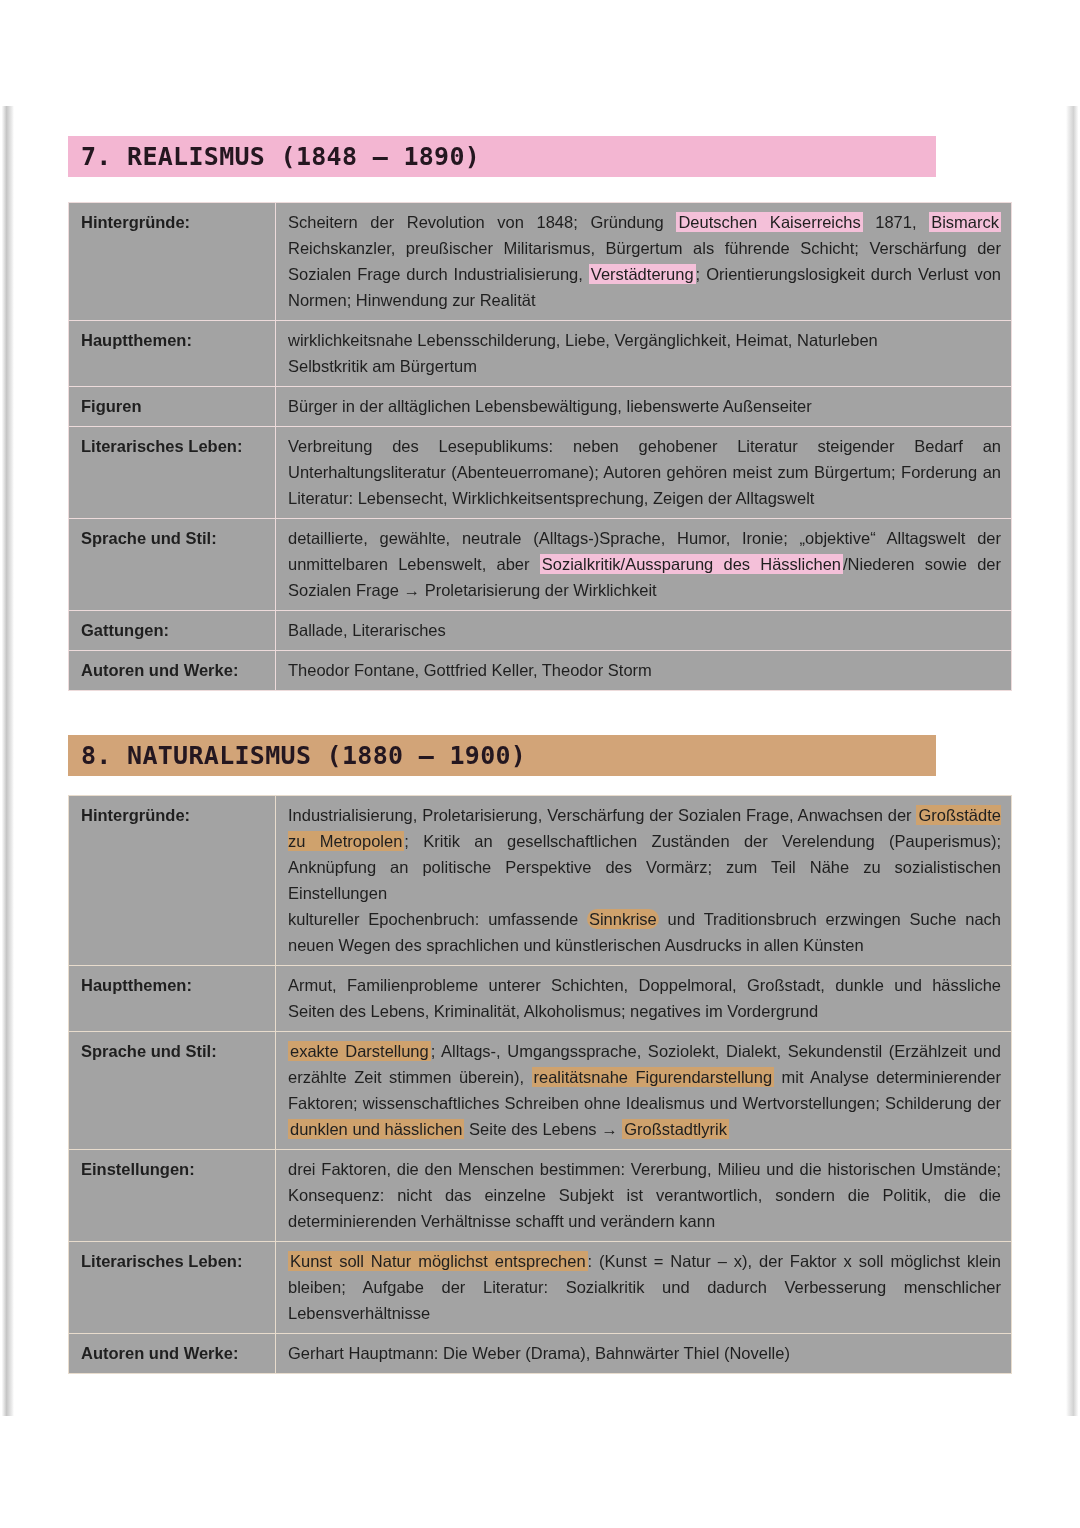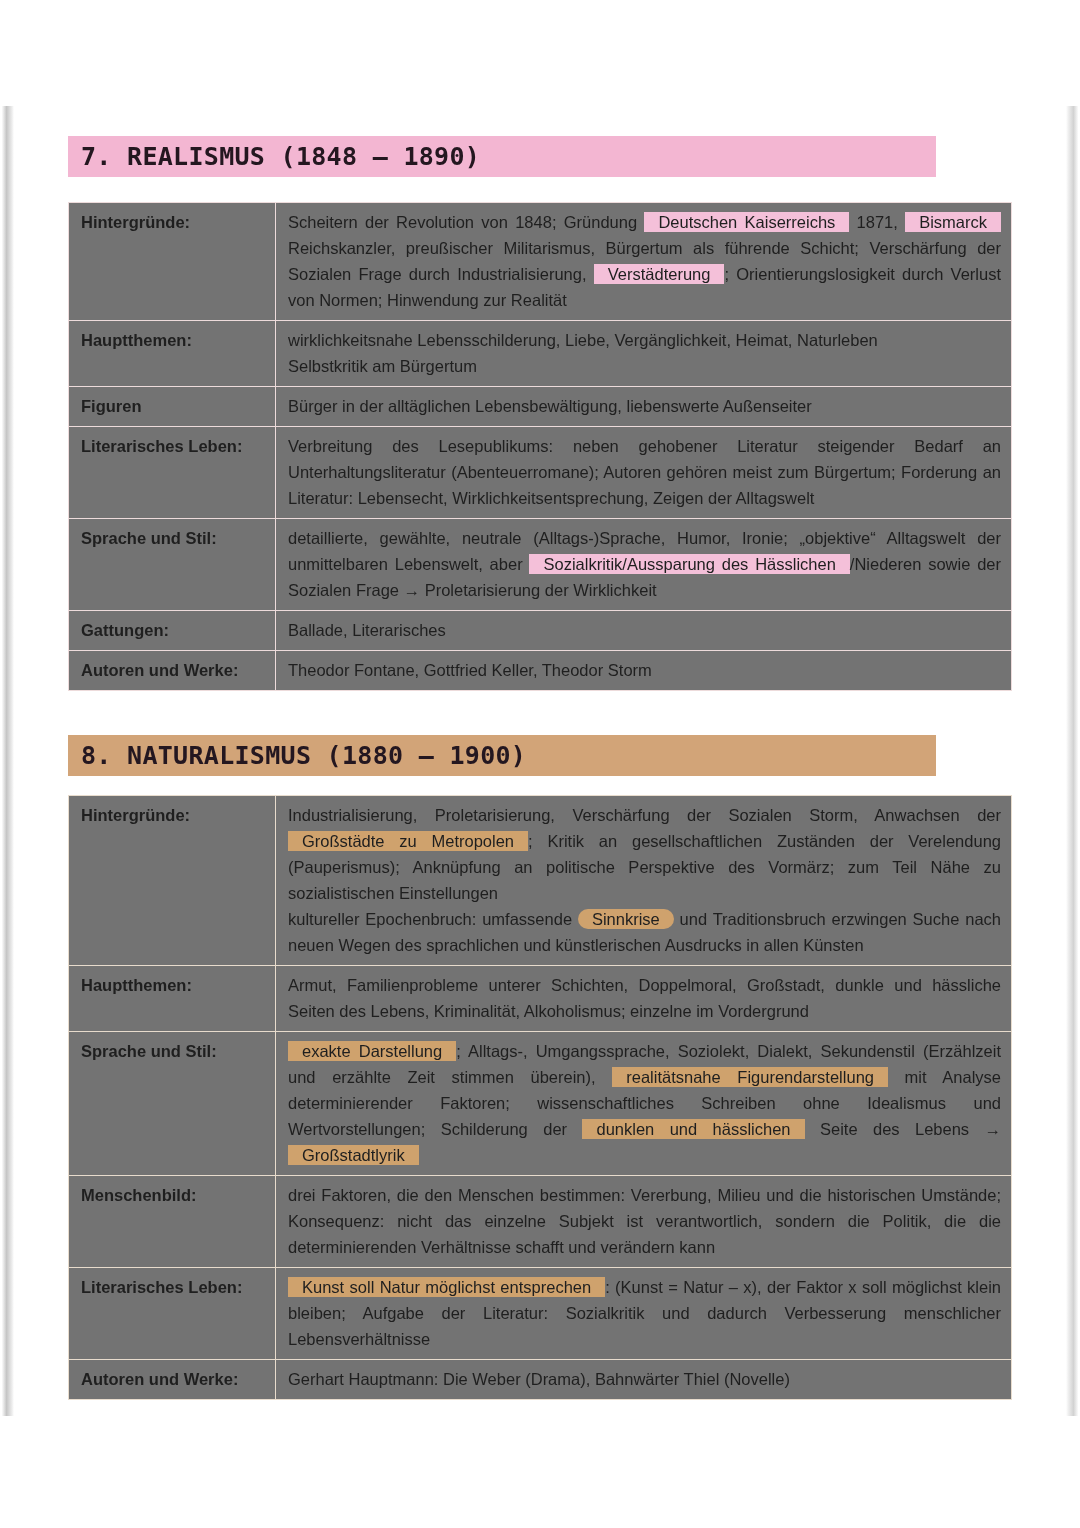--- a/index.html
+++ b/index.html
@@ -52,21 +52,21 @@
     display: block;
     margin-top: 44px;
   }
   .epoch-2 .title-bar {
     margin-bottom: 19px;
   }
   table.epoch-table {
     border-collapse: collapse;
     width: 944px;
     table-layout: fixed;
-    background: #737373;
+    background: #a3a3a3;
   }
   table.epoch-table td {
     border: 1px solid var(--bcol, #e9d8d8);
     vertical-align: top;
     padding: 6px 10px 7px 12px;
     font-size: 16.5px;
     line-height: 26px;
   }
   td.label {
     width: 207px;
@@ -75,21 +75,21 @@
     padding-left: 13px;
     box-sizing: border-box;
   }
   td.cell-content p {
     margin: 0;
     text-align: justify;
   }
   td.cell-content p + p {
   }
   .hl {
-    padding: 1px 14px;
+    padding: 1px 2px;
   }
 </style>
 </head>
 <body>
 
 <div class="page">
   <div class="edge-shadow left"></div>
   <div class="edge-shadow right"></div>
 
   <main class="content">
@@ -145,38 +145,38 @@
         </table>
     </section>
 
     <section class="epoch epoch-2">
       <h1 class="title-bar" style="background: rgb(210, 164, 120);">8. NATURALISMUS (1880 – 1900)</h1>
       <table class="epoch-table" style="--bcol: #e8dccd;">
           <tbody>
             <tr>
               <td class="label">Hintergründe:</td>
               <td class="cell-content">
-                <p><span>Industrialisierung, Proletarisierung, Verschärfung der Sozialen Storm, Anwachsen der </span><span class="hl" style="background: rgb(207, 162, 109);">Großstädte zu Metropolen</span><span>; Kritik an gesellschaftlichen Zuständen der Verelendung (Pauperismus); Anknüpfung an politische Perspektive des Vormärz; zum Teil Nähe zu sozialistischen Einstellungen</span></p>
+                <p><span>Industrialisierung, Proletarisierung, Verschärfung der Sozialen Frage, Anwachsen der </span><span class="hl" style="background: rgb(207, 162, 109);">Großstädte zu Metropolen</span><span>; Kritik an gesellschaftlichen Zuständen der Verelendung (Pauperismus); Anknüpfung an politische Perspektive des Vormärz; zum Teil Nähe zu sozialistischen Einstellungen</span></p>
                 <p><span>kultureller Epochenbruch: umfassende </span><span class="hl" style="background: rgb(207, 162, 109); border-radius: 10px;">Sinnkrise</span><span> und Traditionsbruch erzwingen Suche nach neuen Wegen des sprachlichen und künstlerischen Ausdrucks in allen Künsten</span></p>
               </td>
             </tr>
             <tr>
               <td class="label">Hauptthemen:</td>
               <td class="cell-content">
-                <p><span>Armut, Familienprobleme unterer Schichten, Doppelmoral, Großstadt, dunkle und hässliche Seiten des Lebens, Kriminalität, Alkoholismus; einzelne im Vordergrund</span></p>
+                <p><span>Armut, Familienprobleme unterer Schichten, Doppelmoral, Großstadt, dunkle und hässliche Seiten des Lebens, Kriminalität, Alkoholismus; negatives im Vordergrund</span></p>
               </td>
             </tr>
             <tr>
               <td class="label">Sprache und Stil:</td>
               <td class="cell-content">
                 <p><span class="hl" style="background: rgb(207, 162, 109);">exakte Darstellung</span><span>; Alltags-, Umgangssprache, Soziolekt, Dialekt, Sekundenstil (Erzählzeit und erzählte Zeit stimmen überein), </span><span class="hl" style="background: rgb(207, 162, 109);">realitätsnahe Figurendarstellung</span><span> mit Analyse determinierender Faktoren; wissenschaftliches Schreiben ohne Idealismus und Wertvorstellungen; Schilderung der </span><span class="hl" style="background: rgb(207, 162, 109);">dunklen und hässlichen</span><span> Seite des Lebens → </span><span class="hl" style="background: rgb(207, 162, 109);">Großstadtlyrik</span></p>
               </td>
             </tr>
             <tr>
-              <td class="label">Menschenbild:</td>
+              <td class="label">Einstellungen:</td>
               <td class="cell-content">
                 <p><span>drei Faktoren, die den Menschen bestimmen: Vererbung, Milieu und die historischen Umstände; Konsequenz: nicht das einzelne Subjekt ist verantwortlich, sondern die Politik, die die determinierenden Verhältnisse schafft und verändern kann</span></p>
               </td>
             </tr>
             <tr>
               <td class="label">Literarisches Leben:</td>
               <td class="cell-content">
                 <p><span class="hl" style="background: rgb(207, 162, 109);">Kunst soll Natur möglichst entsprechen</span><span>: (Kunst = Natur – x), der Faktor x soll möglichst klein bleiben; Aufgabe der Literatur: Sozialkritik und dadurch Verbesserung menschlicher Lebensverhältnisse</span></p>
               </td>
             </tr>

